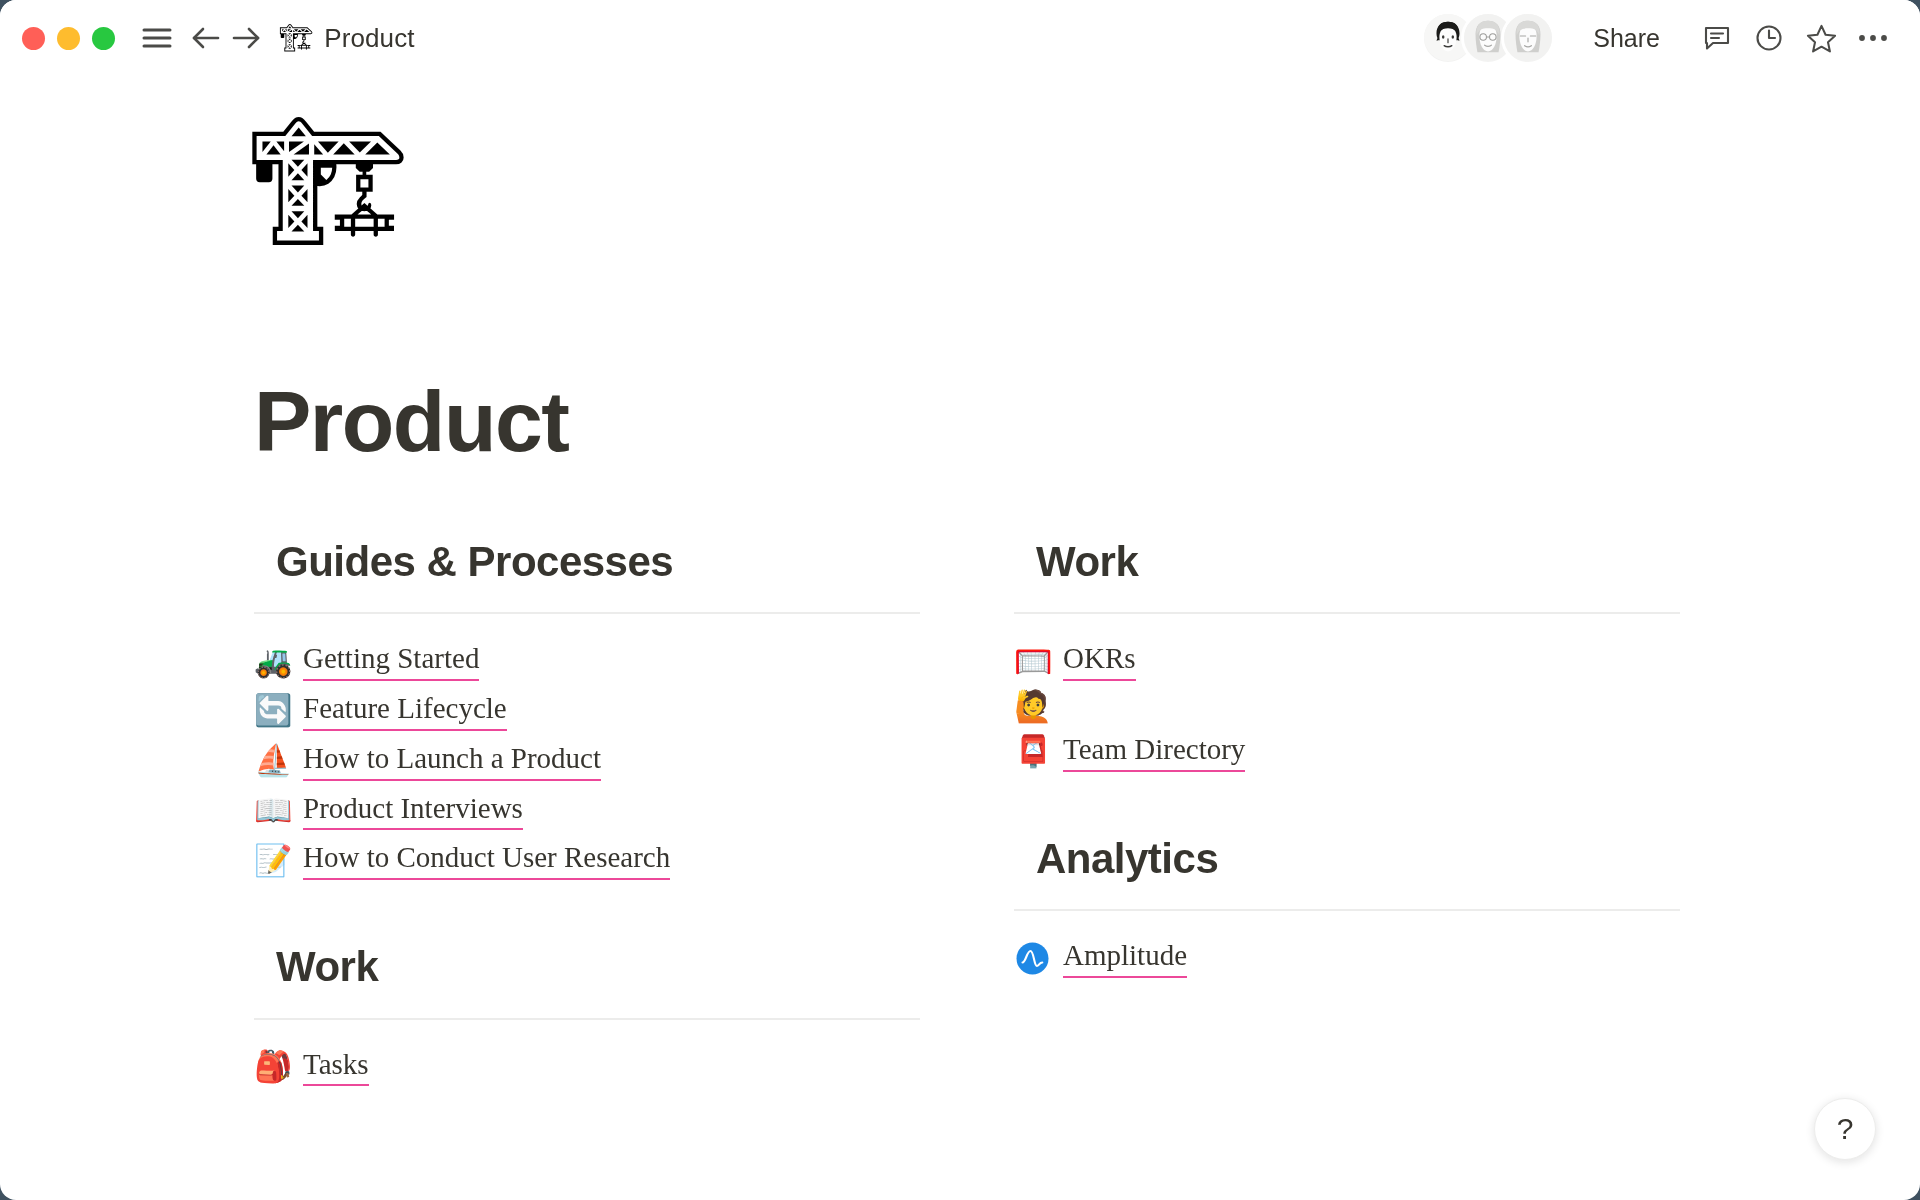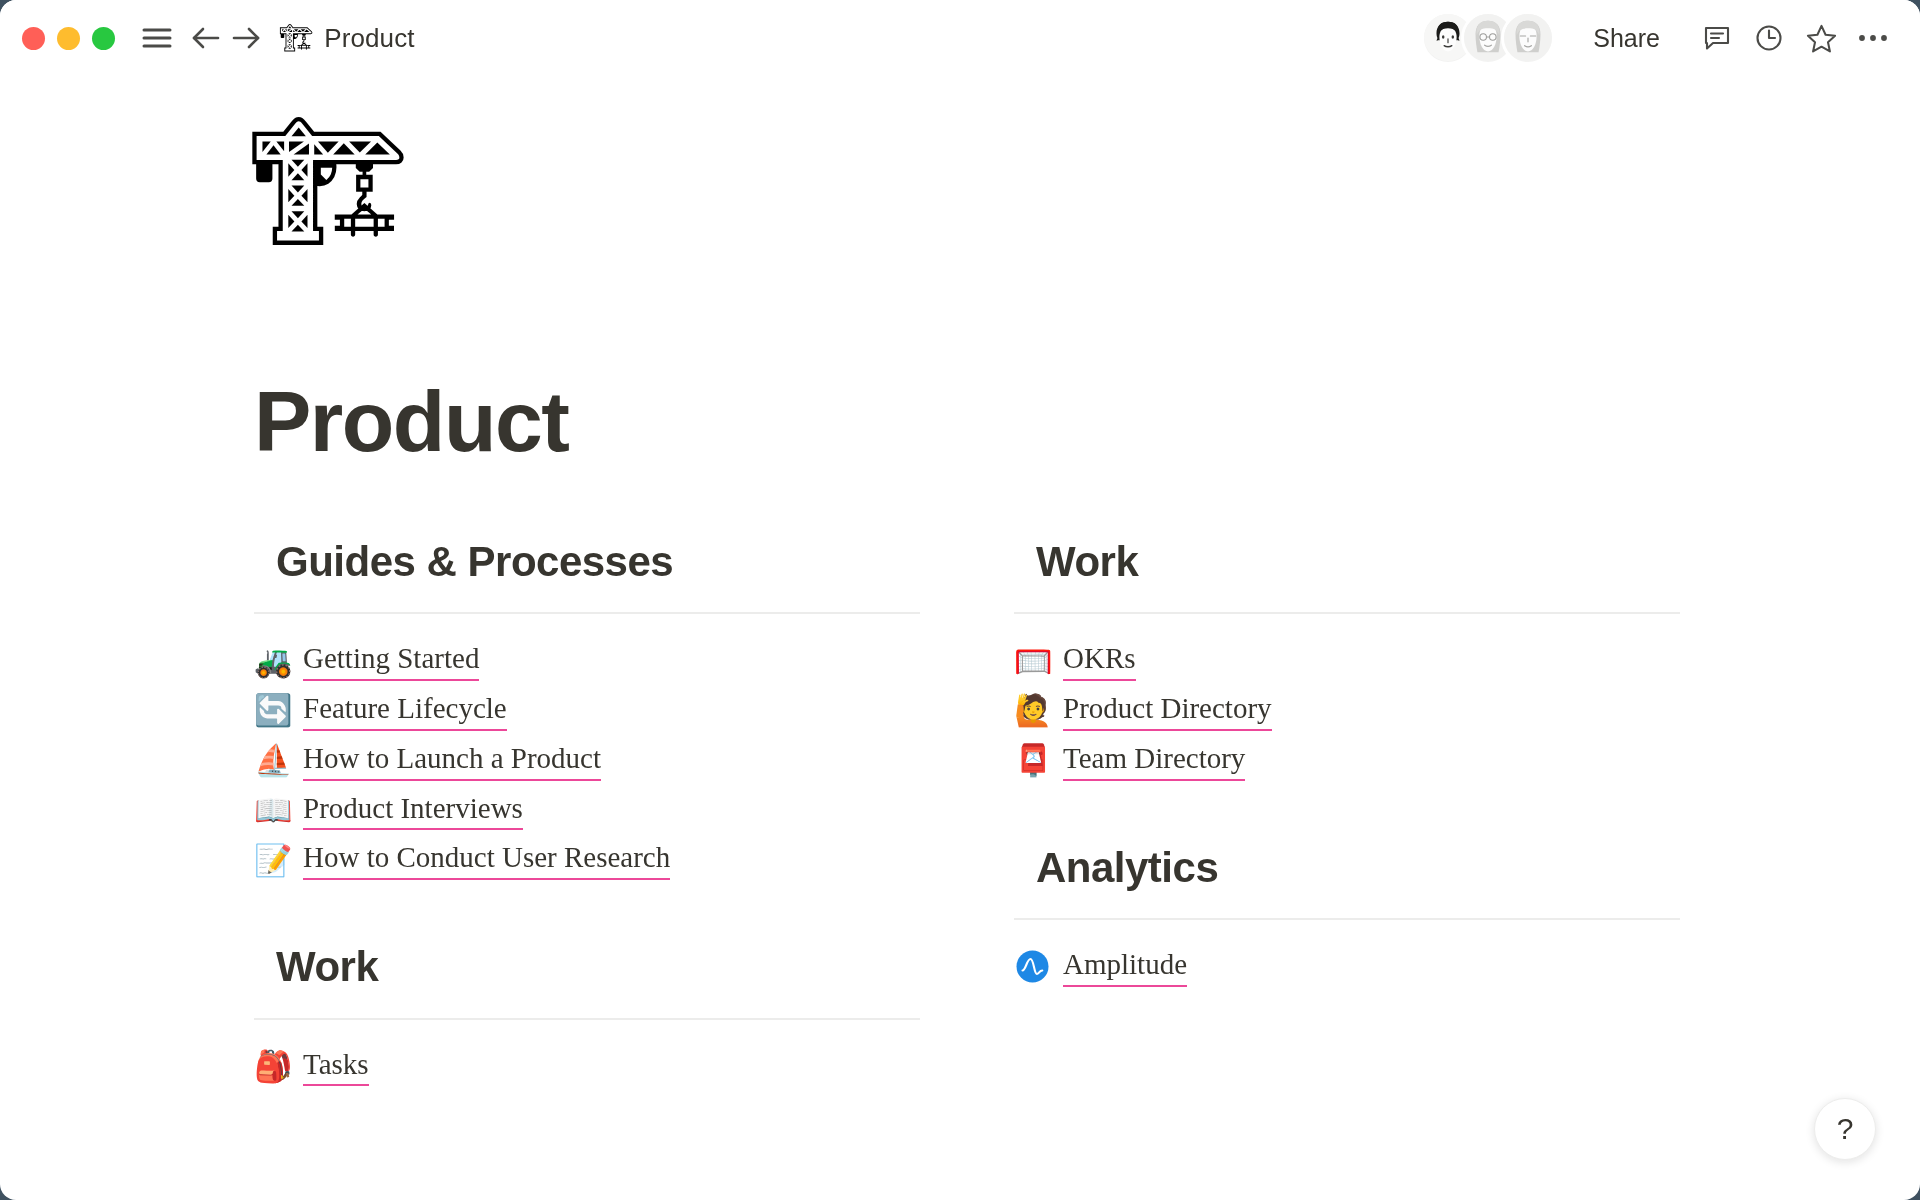--- a/index.html
+++ b/index.html
@@ -288,21 +288,20 @@
         <div class="section">
           <div class="section-title">Work</div>
           <div class="section-rule"></div>
 
           <div class="link-row">
             <span class="link-emoji">🥅</span>
             <span class="link-text">OKRs</span>
           </div>
           <div class="link-row">
             <span class="link-emoji">🙋</span>
-            <span class="link-text">Product Directory</span>
           </div>
           <div class="link-row">
             <span class="link-emoji">📮</span>
             <span class="link-text">Team Directory</span>
           </div>
         </div>
 
         <div class="section">
           <div class="section-title">Analytics</div>
           <div class="section-rule"></div>

